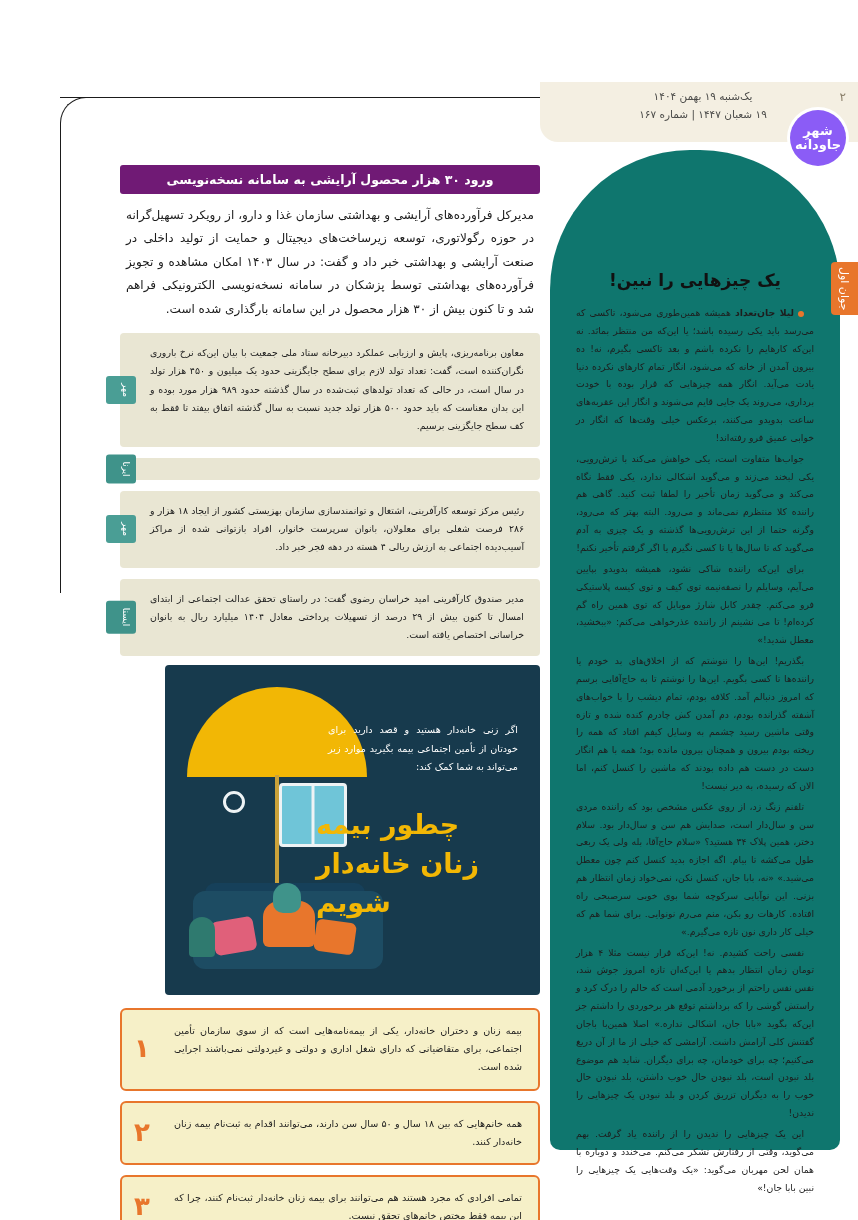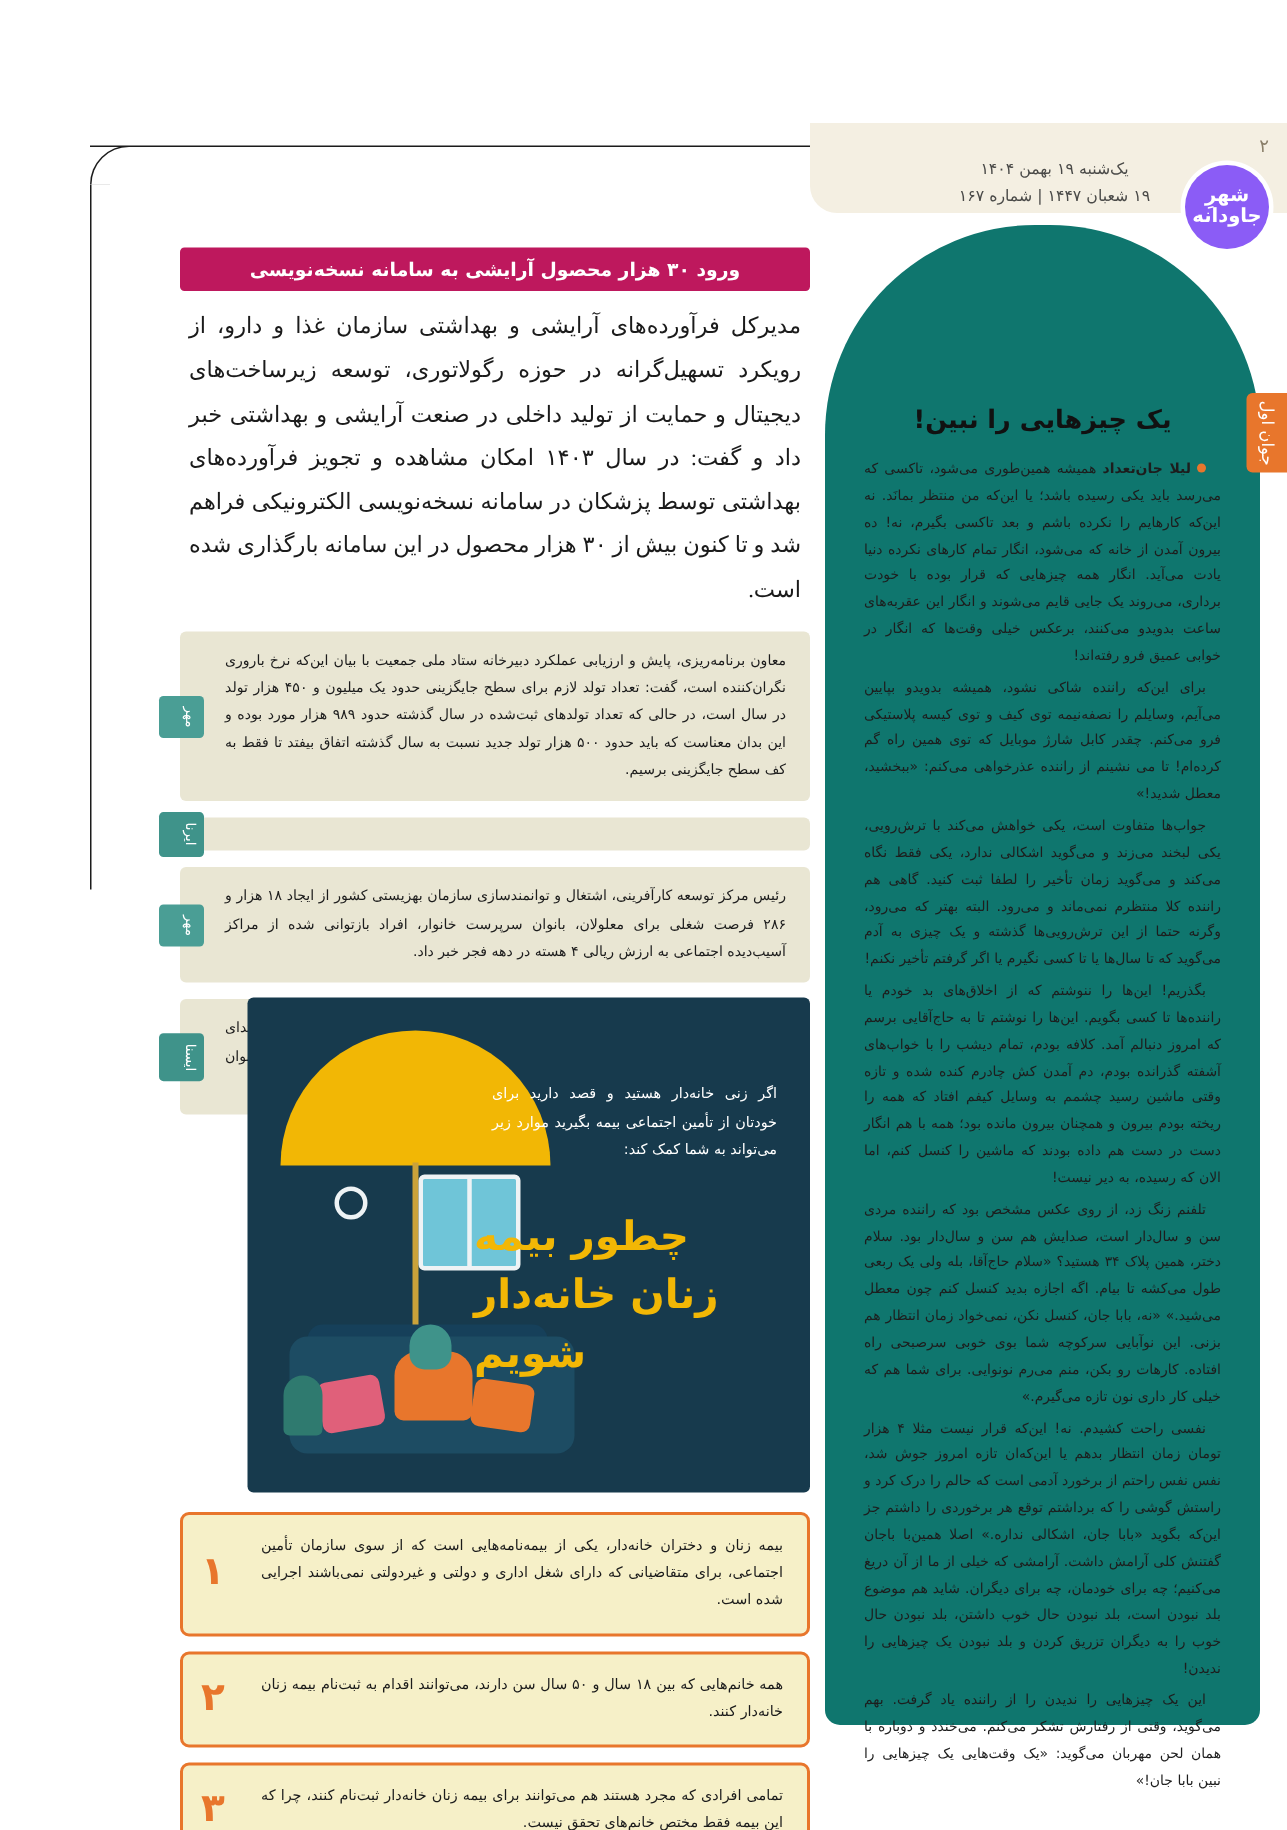--- a/index.html
+++ b/index.html
@@ -28,21 +28,21 @@
     background:#f4efe2;
     border-bottom-left-radius: 18px;
   }
   .page-number {
     position: absolute;
     top: 90px; right: 12px;
     font-size: 12px; color: #8a7f6a;
   }
   .date-line {
     position: absolute;
-    top: 105px; right: 40px;
+    top: 88px; right: 40px;
     width: 230px;
     text-align: center;
     font-size: 10.5px;
     color: #4a4a48;
     line-height: 1.7;
     direction: rtl;
   }
   .logo-badge {
     position: absolute;
     top: 110px; right: 12px;
@@ -114,34 +114,33 @@
   }
   .byline { font-weight: bold; }
 
   
   .news-wrap {
     position: absolute;
     top: 165px; right: 318px;
     width: 420px;
   }
   .news-headline {
-    background: #be185d;
+    background: #701a75;
     color: #fff;
     font-size: 12.5px;
     font-weight: bold;
     text-align: center;
     padding: 7px 10px;
     border-radius: 3px;
     direction: rtl;
   }
   .news-lead {
-    font-size: 15px; line-height: 1.95; color:#1b1b1b;
+    font-size: 12px; line-height: 1.95; color:#1b1b1b;
     text-align: justify; direction: rtl;
     padding: 10px 6px 12px 6px;
-    font-family: Liberation Serif, serif;
   }
   .news-item {
     position: relative;
     background: #e9e6d3;
     border-radius: 4px;
     margin-bottom: 11px;
     padding: 11px 16px 11px 30px;
     font-size: 9.4px;
     line-height: 1.95;
     color: #1b1b1b;
@@ -314,22 +313,22 @@
 جاودانه</span>
   </div>
 
   <div class="right-col">
     <div class="article-title">یک چیزهایی را نبین!</div>
     <div class="article-body">
       <p>
         <span class="byline-dot"></span><span class="byline">لیلا جان‌تعداد</span>
         <span>همیشه همین‌طوری می‌شود، تاکسی که می‌رسد باید یکی رسیده باشد؛ یا این‌که من منتظر بمانَد. نه این‌که کارهایم را نکرده باشم و بعد تاکسی بگیرم، نه! ده بیرون آمدن از خانه که می‌شود، انگار تمام کارهای نکرده دنیا یادت می‌آید. انگار همه چیزهایی که قرار بوده با خودت برداری، می‌روند یک جایی قایم می‌شوند و انگار این عقربه‌های ساعت بدویدو می‌کنند، برعکس خیلی وقت‌ها که انگار در خوابی عمیق فرو رفته‌اند!</span>
       </p>
+      <p>جواب‌ها متفاوت است، یکی خواهش می‌کند با ترش‌رویی، یکی لبخند می‌زند و می‌گوید اشکالی ندارد، یکی فقط نگاه می‌کند و می‌گوید زمان تأخیر را لطفا ثبت کنید. گاهی هم راننده کلا منتظرم نمی‌ماند و می‌رود. البته بهتر که می‌رود، وگرنه حتما از این ترش‌رویی‌ها گذشته و یک چیزی به آدم می‌گوید که تا سال‌ها یا تا کسی نگیرم یا اگر گرفتم تأخیر نکنم!</p>
       <p>برای این‌که راننده شاکی نشود، همیشه بدویدو بپایین می‌آیم، وسایلم را نصفه‌نیمه توی کیف و توی کیسه پلاستیکی فرو می‌کنم. چقدر کابل شارژ موبایل که توی همین راه گم کرده‌ام! تا می نشینم از راننده عذرخواهی می‌کنم: «ببخشید، معطل شدید!»</p>
-      <p>جواب‌ها متفاوت است، یکی خواهش می‌کند با ترش‌رویی، یکی لبخند می‌زند و می‌گوید اشکالی ندارد، یکی فقط نگاه می‌کند و می‌گوید زمان تأخیر را لطفا ثبت کنید. گاهی هم راننده کلا منتظرم نمی‌ماند و می‌رود. البته بهتر که می‌رود، وگرنه حتما از این ترش‌رویی‌ها گذشته و یک چیزی به آدم می‌گوید که تا سال‌ها یا تا کسی نگیرم یا اگر گرفتم تأخیر نکنم!</p>
       <p>بگذریم! این‌ها را ننوشتم که از اخلاق‌های بد خودم یا راننده‌ها تا کسی بگویم. این‌ها را نوشتم تا به حاج‌آقایی برسم که امروز دنبالم آمد. کلافه بودم، تمام دیشب را با خواب‌های آشفته گذرانده بودم، دم آمدن کش چادرم کنده شده و تازه وقتی ماشین رسید چشمم به وسایل کیفم افتاد که همه را ریخته بودم بیرون و همچنان بیرون مانده بود؛ همه با هم انگار دست در دست هم داده بودند که ماشین را کنسل کنم، اما الان که رسیده، به دیر نیست!</p>
       <p>تلفنم زنگ زد، از روی عکس مشخص بود که راننده مردی سن و سال‌دار است، صدایش هم سن و سال‌دار بود. سلام دختر، همین پلاک ۳۴ هستید؟ «سلام حاج‌آقا، بله ولی یک ربعی طول می‌کشه تا بیام. اگه اجازه بدید کنسل کنم چون معطل می‌شید.» «نه، بابا جان، کنسل نکن، نمی‌خواد زمان انتظار هم بزنی. این نوآبایی سرکوچه شما بوی خوبی سرصبحی راه افتاده. کارهات رو بکن، منم می‌رم نونوایی. برای شما هم که خیلی کار داری نون تازه می‌گیرم.»</p>
       <p>نفسی راحت کشیدم. نه! این‌که قرار نیست مثلا ۴ هزار تومان زمان انتظار بدهم یا این‌که‌ان تازه امروز جوش شد، نفس نفس راحتم از برخورد آدمی است که حالم را درک کرد و راستش گوشی را که برداشتم توقع هر برخوردی را داشتم جز این‌که بگوید «بابا جان، اشکالی نداره.» اصلا همین‌با باجان گفتنش کلی آرامش داشت. آرامشی که خیلی از ما از آن دریغ می‌کنیم؛ چه برای خودمان، چه برای دیگران. شاید هم موضوع بلد نبودن است، بلد نبودن حال خوب داشتن، بلد نبودن حال خوب را به دیگران تزریق کردن و بلد نبودن یک چیزهایی را ندیدن!</p>
       <p>این یک چیزهایی را ندیدن را از راننده یاد گرفت. بهم می‌گوید، وقتی از رفتارش تشکر می‌کنم. می‌خندد و دوباره با همان لحن مهربان می‌گوید: «یک وقت‌هایی یک چیزهایی را نبین بابا جان!»</p>
     </div>
   </div>
   <div class="col-tag">جوان اول</div>
 
   <div class="news-wrap">
     <div class="news-headline">ورود ۳۰ هزار محصول آرایشی به سامانه نسخه‌نویسی</div>

